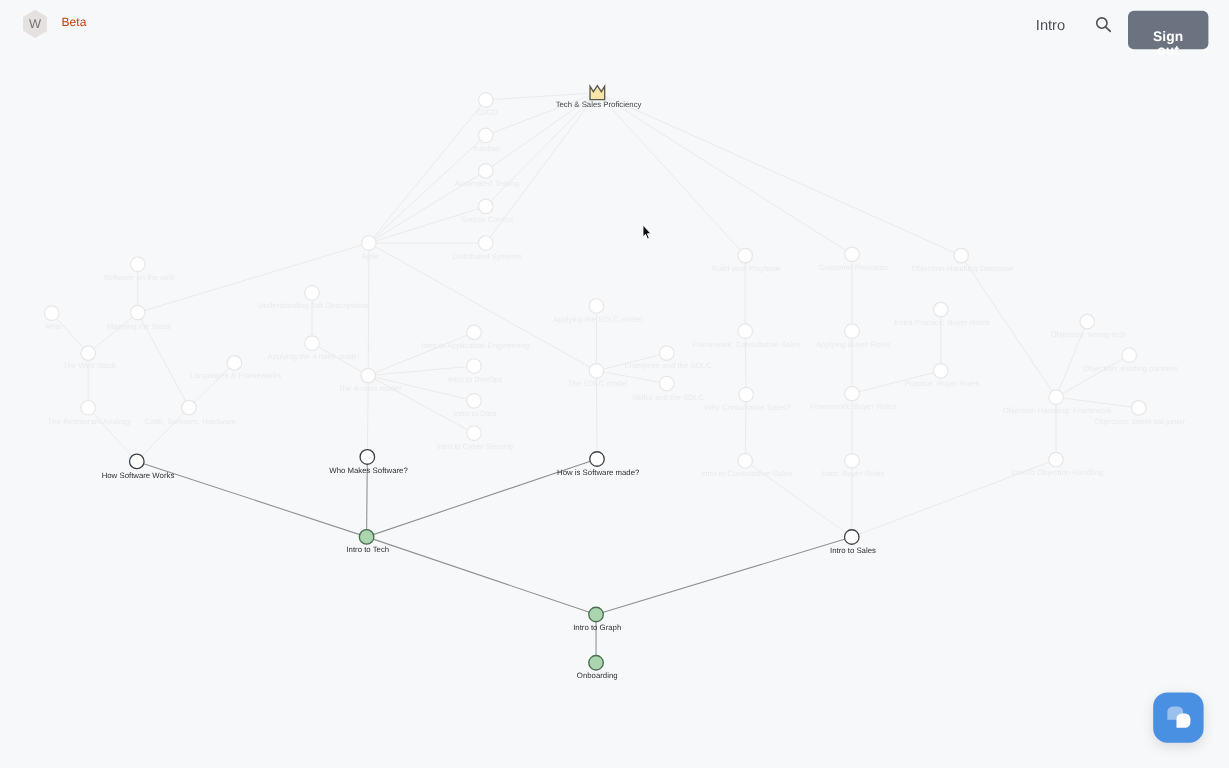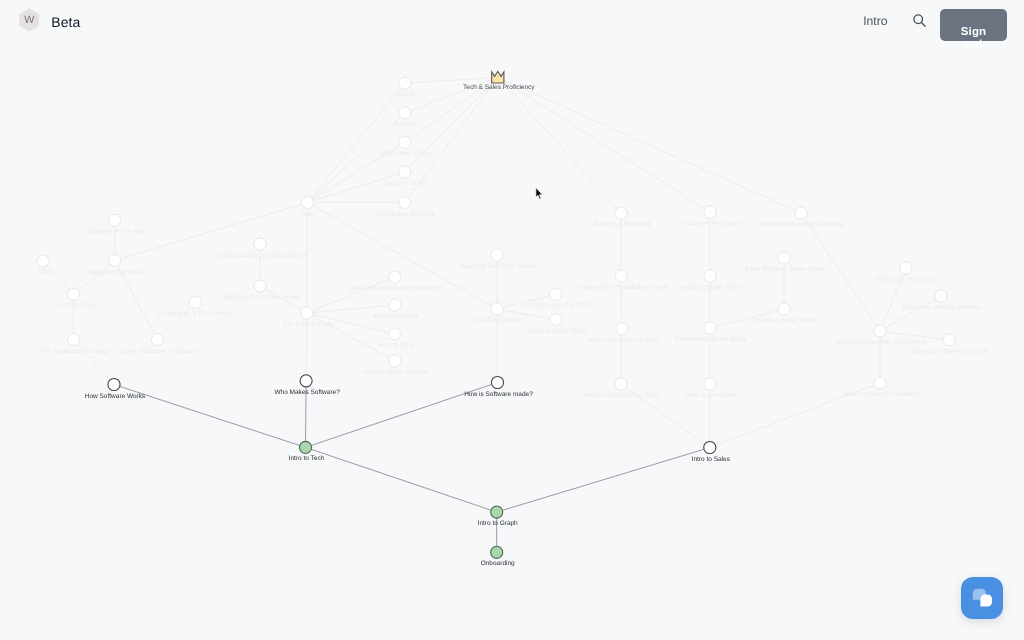--- a/index.html
+++ b/index.html
@@ -4,21 +4,21 @@
 <style>
   html,body{margin:0;padding:0;}
   body{width:1024px;height:640px;overflow:hidden;background:#f7f8f9;
        font-family:"Liberation Sans",sans-serif;
        -webkit-font-smoothing:antialiased;text-rendering:geometricPrecision;}
   #root{position:relative;width:1024px;height:640px;}
   
   #header{position:absolute;left:0;top:0;width:1024px;height:41px;}
   #brandwrap{position:absolute;left:18.8px;top:8.4px;display:flex;align-items:center;}
   #logo{width:20.6px;height:23.8px;display:block;}
-  #brand{position:absolute;left:32.4px;top:5.6px;font-size:14px;color:#0f172a;
+  #brand{position:absolute;left:32.4px;top:5.6px;font-size:10px;color:#c2410c;
          letter-spacing:.1px;white-space:nowrap;}
   #help{position:absolute;left:863.2px;top:15.2px;font-size:12.2px;color:#4c5258;
         cursor:pointer;line-height:12px;}
   #searchbtn{position:absolute;left:912px;top:13px;width:15px;height:15px;
              cursor:pointer;display:block;}
   #signout{position:absolute;left:940px;top:9px;width:67px;height:24px;
            background:#6b7280;color:#fff;font-size:11.5px;font-weight:bold;
            border:none;border-radius:5px;padding:16px;cursor:pointer;
            font-family:"Liberation Sans",sans-serif;letter-spacing:.1px;}
   

